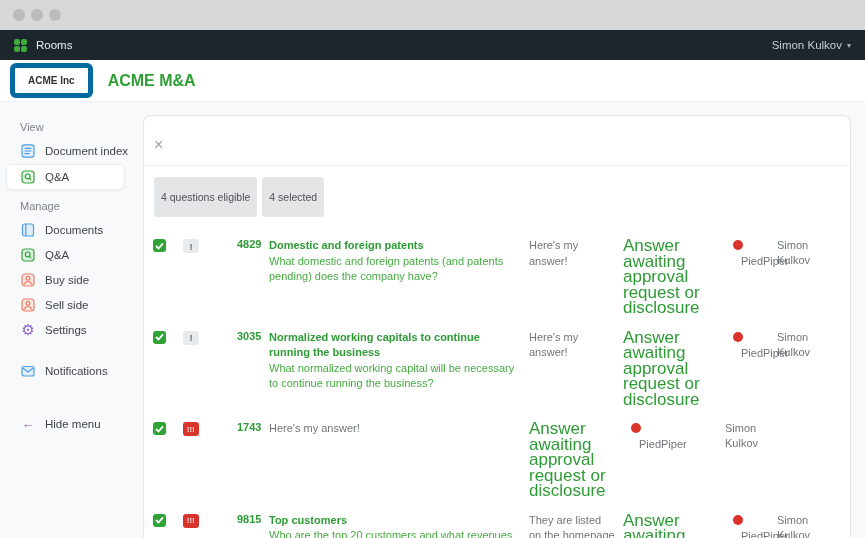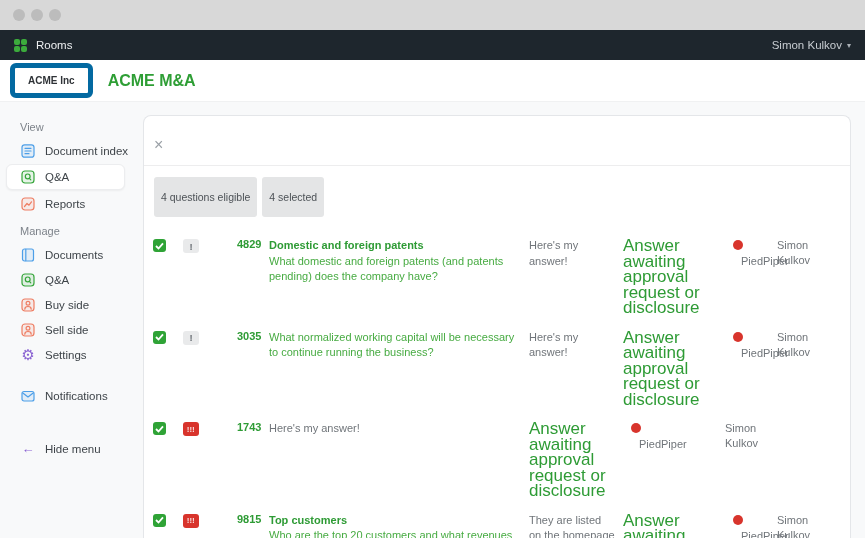--- a/index.html
+++ b/index.html
@@ -126,27 +126,20 @@
 
     <div class="side-item active">
       <svg class="ic-green" viewBox="0 0 16 16" fill="none" stroke="currentColor" stroke-width="1.2" stroke-linecap="round">
         <rect x="2" y="2" width="12" height="12" rx="3" fill="currentColor" fill-opacity="0.12"></rect>
         <circle cx="7.7" cy="7.4" r="2.4"></circle>
           <line x1="9.4" y1="9.3" x2="10.8" y2="10.8"></line>
       </svg>
       <span>Q&amp;A</span>
     </div>
 
-    <div class="side-item">
-      <svg class="ic-red" viewBox="0 0 16 16" fill="none" stroke="currentColor" stroke-width="1.2" stroke-linecap="round" stroke-linejoin="round">
-        <rect x="2" y="2" width="12" height="12" rx="3" fill="currentColor" fill-opacity="0.12"></rect>
-        <polyline points="4.5,10.5 7,7.5 9,9.2 11.5,5.8"></polyline>
-      </svg>
-      <span>Reports</span>
-    </div>
 
     <div class="side-label">Manage</div>
 
     <div class="side-item">
       <svg class="ic-blue" viewBox="0 0 16 16" fill="none" stroke="currentColor" stroke-width="1.2" stroke-linecap="round">
         <rect x="2.5" y="2" width="11" height="12" rx="2" fill="currentColor" fill-opacity="0.12"></rect>
         <line x1="5.8" y1="2.4" x2="5.8" y2="13.6"></line>
       </svg>
       <span>Documents</span>
     </div>
@@ -247,20 +240,21 @@
               <svg width="9" height="8" viewBox="0 0 9 8">
                 <polyline points="1,4 3.5,6.5 8,1.3" stroke="#fff" stroke-width="1.8" fill="none"></polyline>
               </svg>
             </span>
           </div>
         <div>
             <span class="prio prio-low">!</span>
           </div>
         <div class="cell-id">3035</div>
         <div>
+          <div class="q-title">Normalized working capitals to continue running the business</div>
           <div class="q-sub">What normalized working capital will be necessary to continue running the business?</div>
         </div>
         <div class="cell-answer">Here's my answer!</div>
         <div class="cell-status">Answer awaiting approval request or disclosure</div>
         <div>
           <div class="team-dot"></div>
           <div class="team-label">PiedPiper</div>
         </div>
         <div class="cell-name">Simon Kulkov</div>
       </div>

